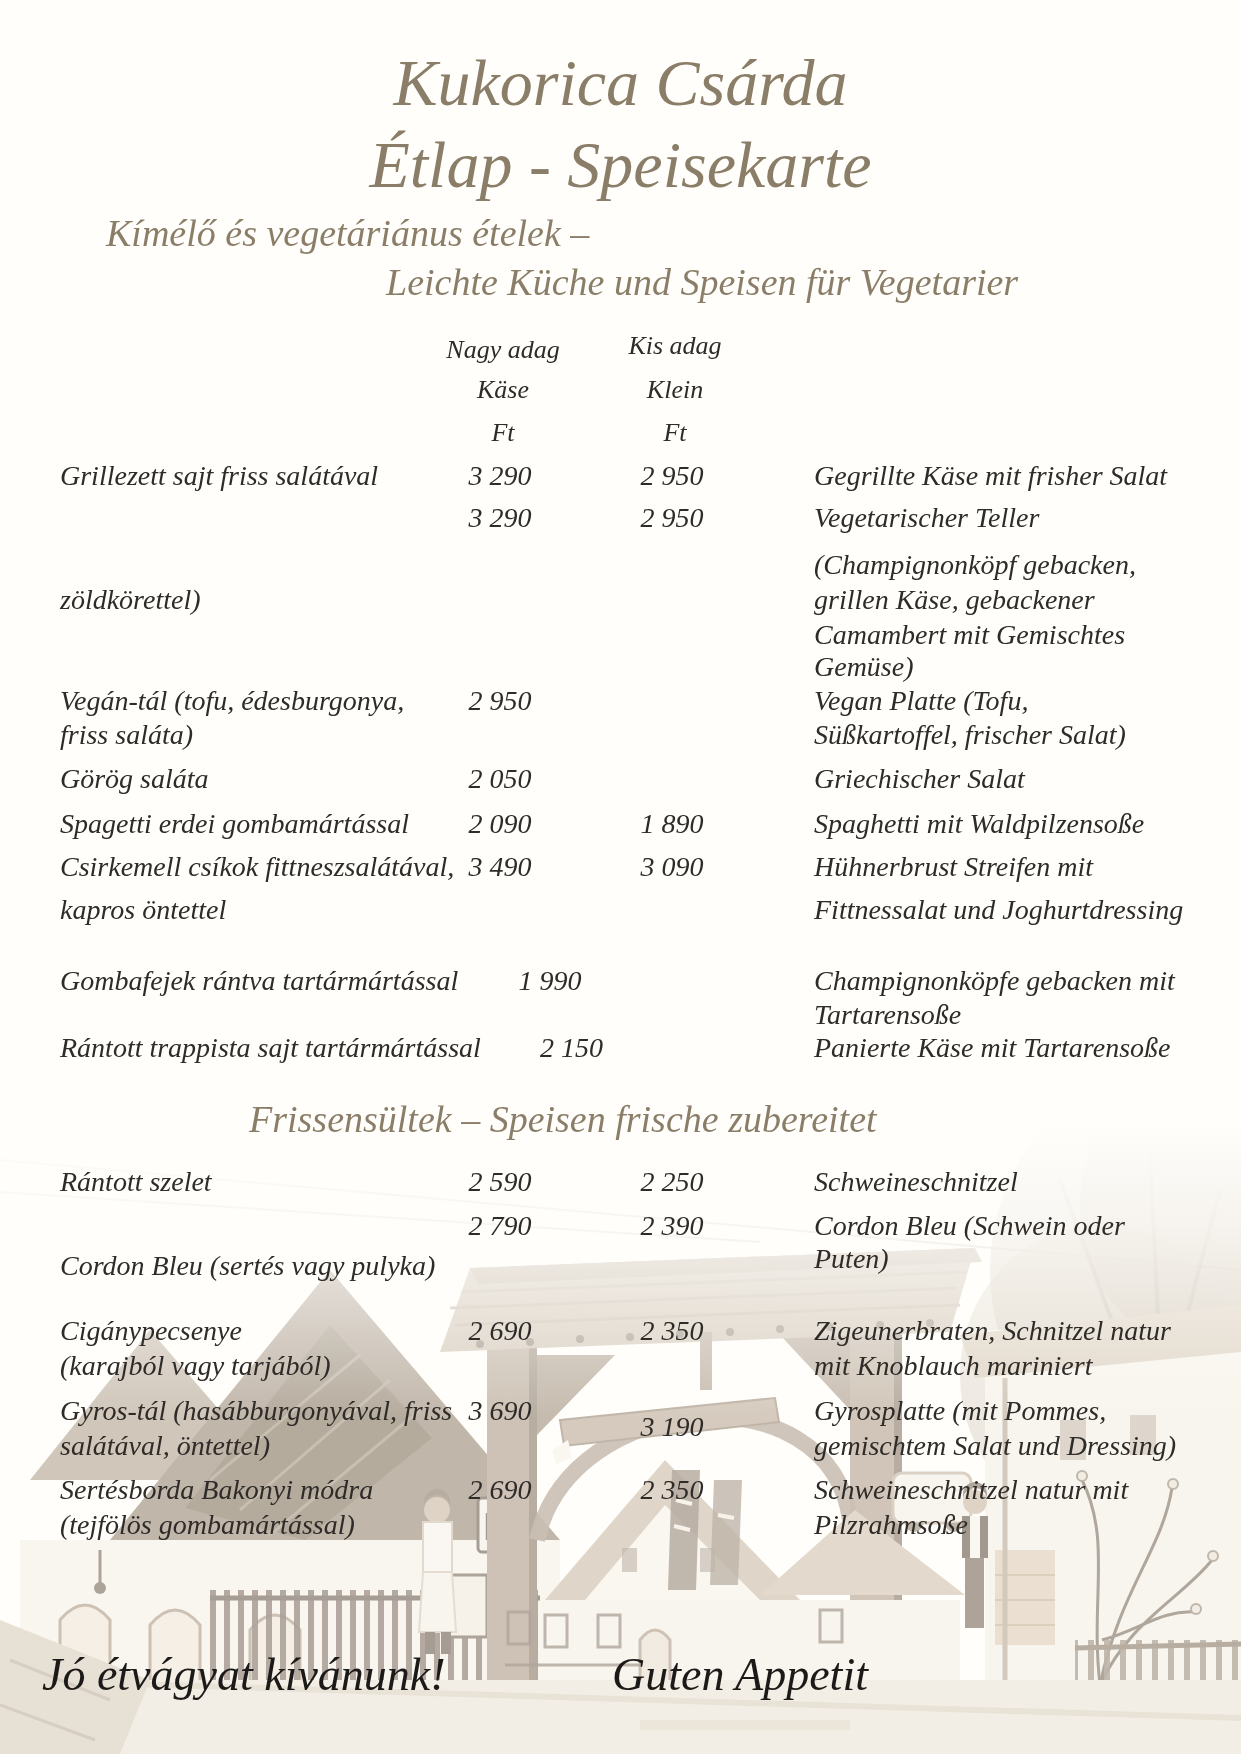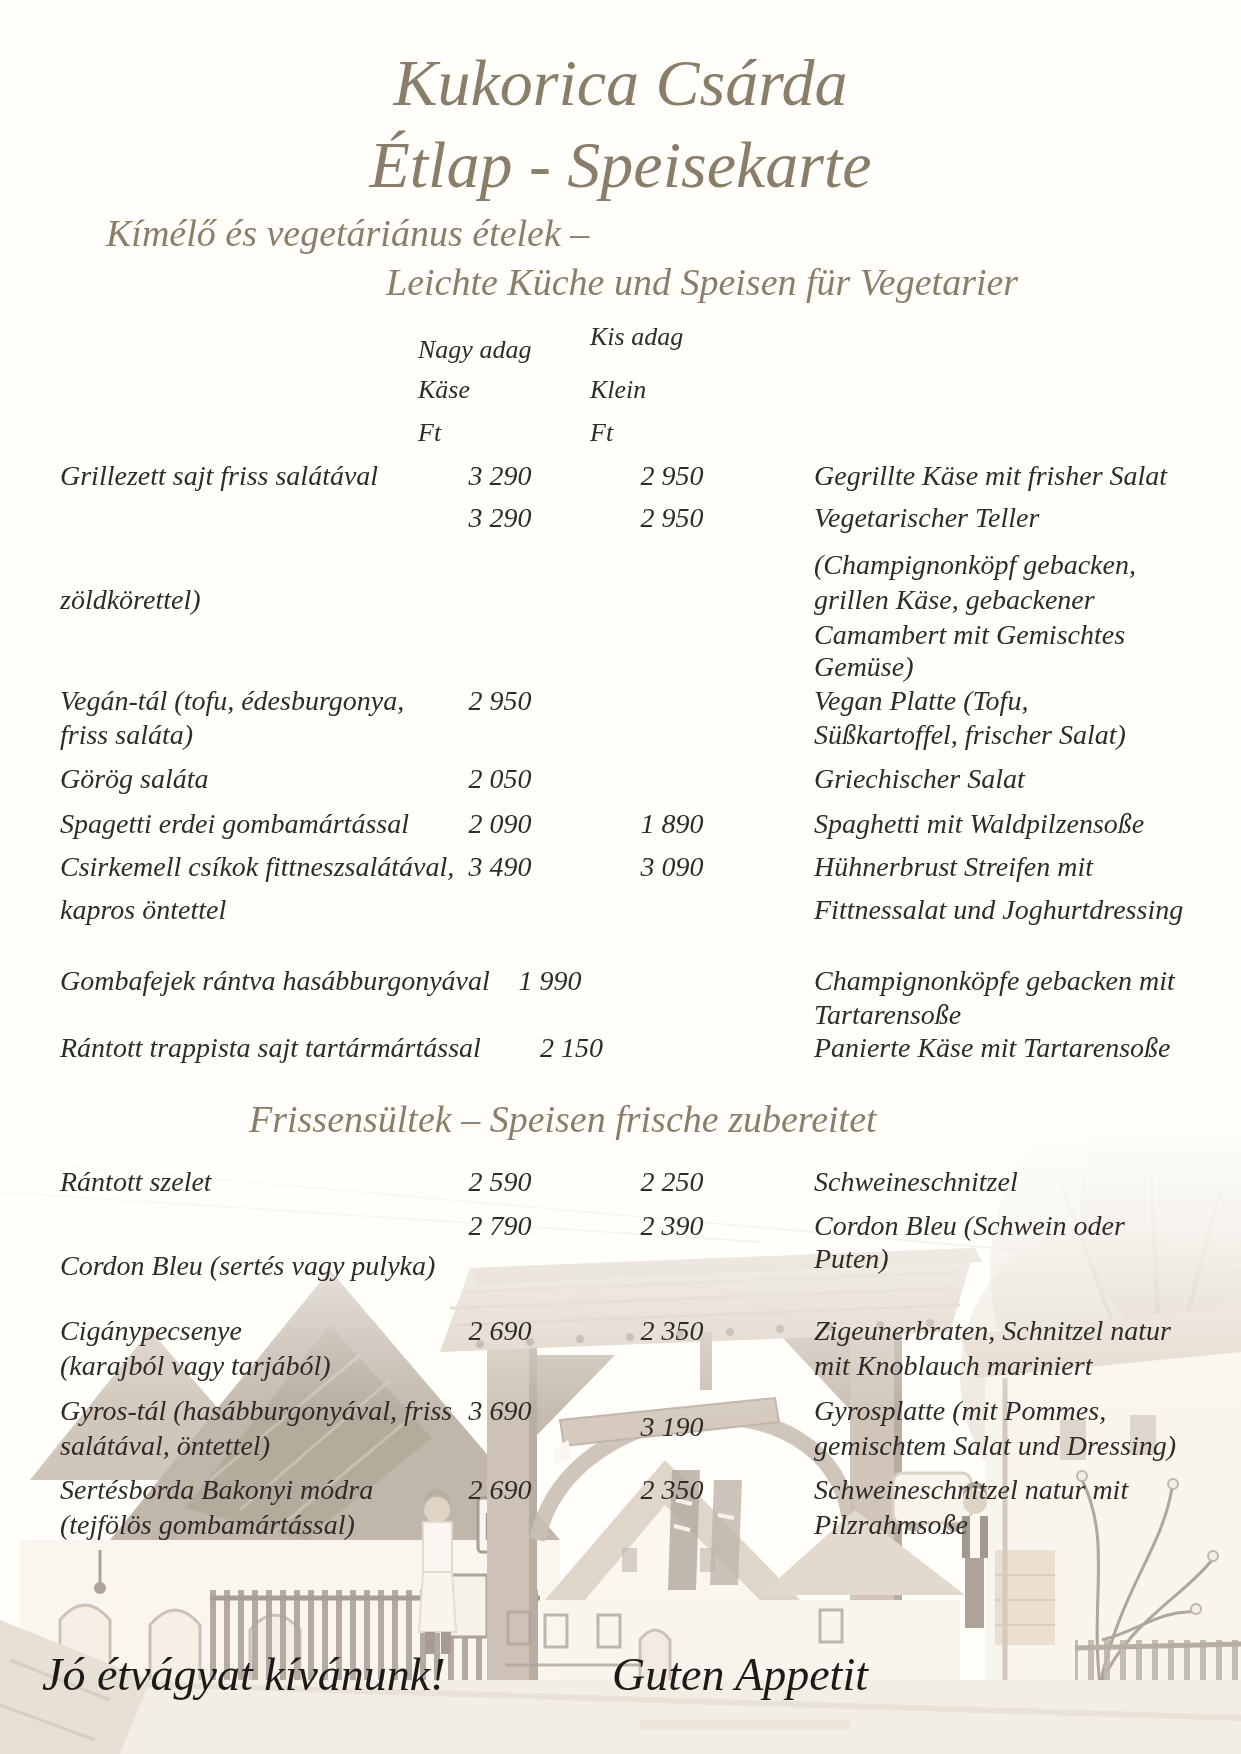--- a/index.html
+++ b/index.html
@@ -12,21 +12,21 @@
     position:relative;
     width:1241px;height:1754px;
     margin:0 auto;
     background:#fffefb;
     overflow:hidden;
     font-family:"Liberation Serif","DejaVu Serif",serif;
   }
   .t{position:absolute;font-style:italic;white-space:nowrap;line-height:1;}
   .title{left:0;width:100%;text-align:center;font-size:66px;color:var(--accent);}
   .shead{font-size:38px;color:var(--accent);}
-  .hd{font-size:26px;color:var(--ink);width:170px;}
+  .hd{font-size:26px;color:var(--ink);width:170px;text-align:center;}
   .nm{font-size:28px;color:var(--ink);}
   .pr{font-size:28px;color:var(--ink);width:140px;text-align:center;}
   .de{font-size:28px;color:var(--ink);}
   .foot{font-size:46px;color:var(--footer);}
   .photo{
     position:absolute;left:0;top:1120px;width:1241px;height:634px;
     opacity:.55;
   }
   .photo svg{display:block;width:100%;height:100%;}
   .photo-fade{
@@ -187,33 +187,33 @@
 
   <div class="t title" style="top:50px;font-style:italic;">Kukorica Csárda</div>
   <div class="t title" style="top:132px;">Étlap - Speisekarte</div>
 
   <div class="t shead" style="left:106px;top:214px;">Kímélő és vegetáriánus ételek –</div>
   <div class="t shead" style="left:386px;top:263px;">Leichte Küche und Speisen für Vegetarier</div>
 
   <div class="t hd" style="left:418px;top:337px;">Nagy adag</div>
   <div class="t hd" style="left:418px;top:377px;">Käse</div>
   <div class="t hd" style="left:418px;top:420px;">Ft</div>
-  <div class="t hd" style="left:590px;top:324px;">Kis adag</div>
+  <div class="t hd" style="left:590px;top:333px;">Kis adag</div>
   <div class="t hd" style="left:590px;top:377px;">Klein</div>
   <div class="t hd" style="left:590px;top:420px;">Ft</div>
 
   <div class="t nm" style="left:60px;top:462px;">Grillezett sajt friss salátával</div>
   <div class="t nm" style="left:60px;top:586px;">zöldkörettel)</div>
   <div class="t nm" style="left:60px;top:687px;">Vegán-tál (tofu, édesburgonya,</div>
   <div class="t nm" style="left:60px;top:721px;">friss saláta)</div>
   <div class="t nm" style="left:60px;top:765px;">Görög saláta</div>
   <div class="t nm" style="left:60px;top:810px;">Spagetti erdei gombamártással</div>
   <div class="t nm" style="left:60px;top:853px;">Csirkemell csíkok fittneszsalátával,</div>
   <div class="t nm" style="left:60px;top:896px;">kapros öntettel</div>
-  <div class="t nm" style="left:60px;top:967px;">Gombafejek rántva hasábburgonyával</div>
+  <div class="t nm" style="left:60px;top:967px;">Gombafejek rántva tartármártással</div>
   <div class="t nm" style="left:60px;top:1034px;">Rántott trappista sajt tartármártással</div>
 
   <div class="t pr" style="left:430px;top:462px;">3 290</div>
   <div class="t pr" style="left:430px;top:504px;">3 290</div>
   <div class="t pr" style="left:430px;top:687px;">2 950</div>
   <div class="t pr" style="left:430px;top:765px;">2 050</div>
   <div class="t pr" style="left:430px;top:810px;">2 090</div>
   <div class="t pr" style="left:430px;top:853px;">3 490</div>
   <div class="t pr" style="left:480px;top:967px;">1 990</div>
   <div class="t nm" style="left:540px;top:1034px;">2 150</div>

